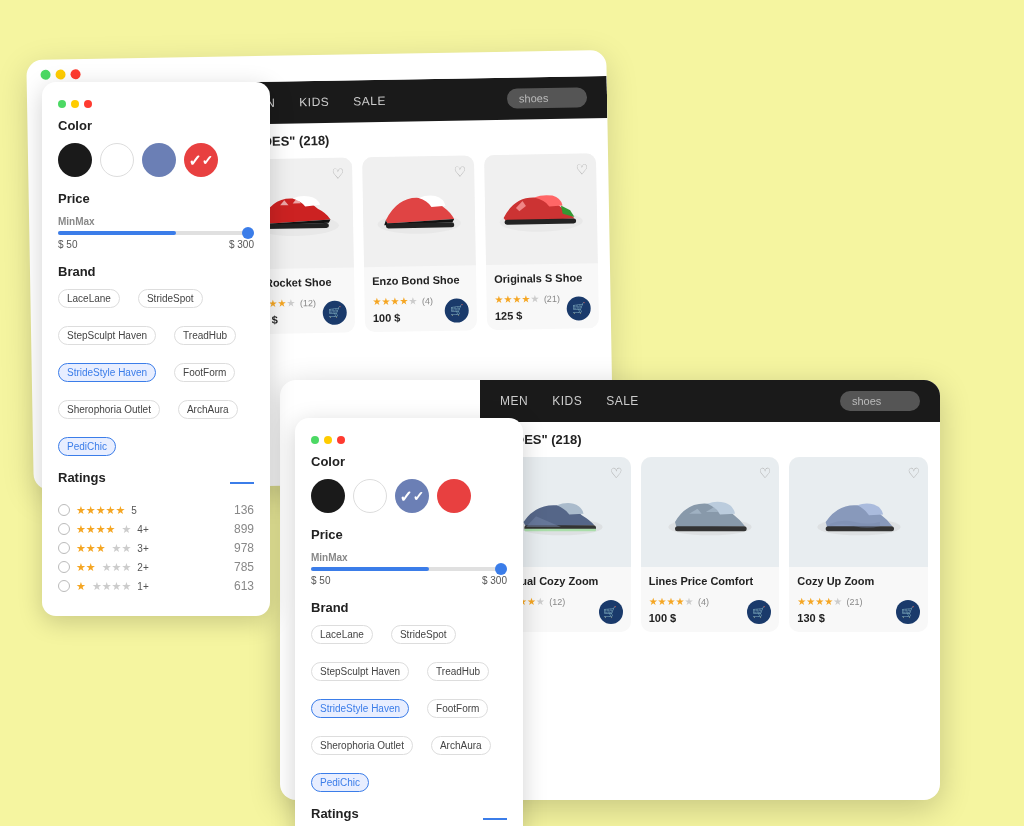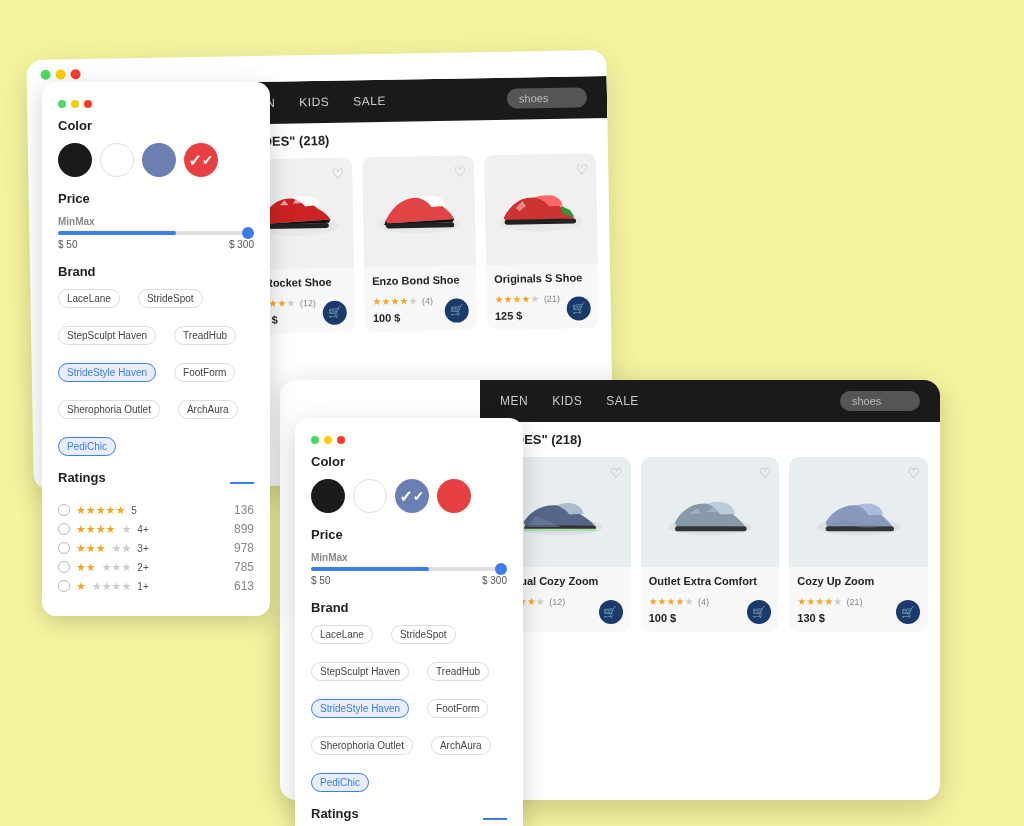--- a/index.html
+++ b/index.html
@@ -592,21 +592,21 @@
                 <svg class="shoe-svg" viewBox="0 0 120 80">
                   <ellipse cx="60" cy="58" rx="50" ry="10" fill="#ccc" opacity="0.4"></ellipse>
                   <path d="M18 52 Q32 28 57 30 Q78 32 88 43 Q97 50 102 57 L20 59 Z" fill="#8899aa"></path>
                   <path d="M57 30 Q67 26 78 29 Q88 32 90 42 L72 43 Q67 34 57 30Z" fill="#bbccdd"></path>
                   <rect x="18" y="57" width="86" height="6" rx="3" fill="#333"></rect>
                   <path d="M35 42 L45 36 L50 42Z" fill="#aabbcc" opacity="0.7"></path>
                   <path d="M55 40 L65 34 L70 40Z" fill="#aabbcc" opacity="0.7"></path>
                 </svg>
               </div>
               <div class="product-info">
-                <div class="product-name">Outlet Extra Comfort</div>
+                <div class="product-name">Lines Price Comfort</div>
                 <div>
                   <span style="color:#f5a623;font-size:10px;">★★★★</span><span style="color:#ccc;font-size:10px;">★</span>
                   <span class="product-review-count">(4)</span>
                 </div>
                 <div class="product-price">100 $</div>
               </div>
               <div class="cart-badge">🛒</div>
             </div>
 
             <div class="product-card">

